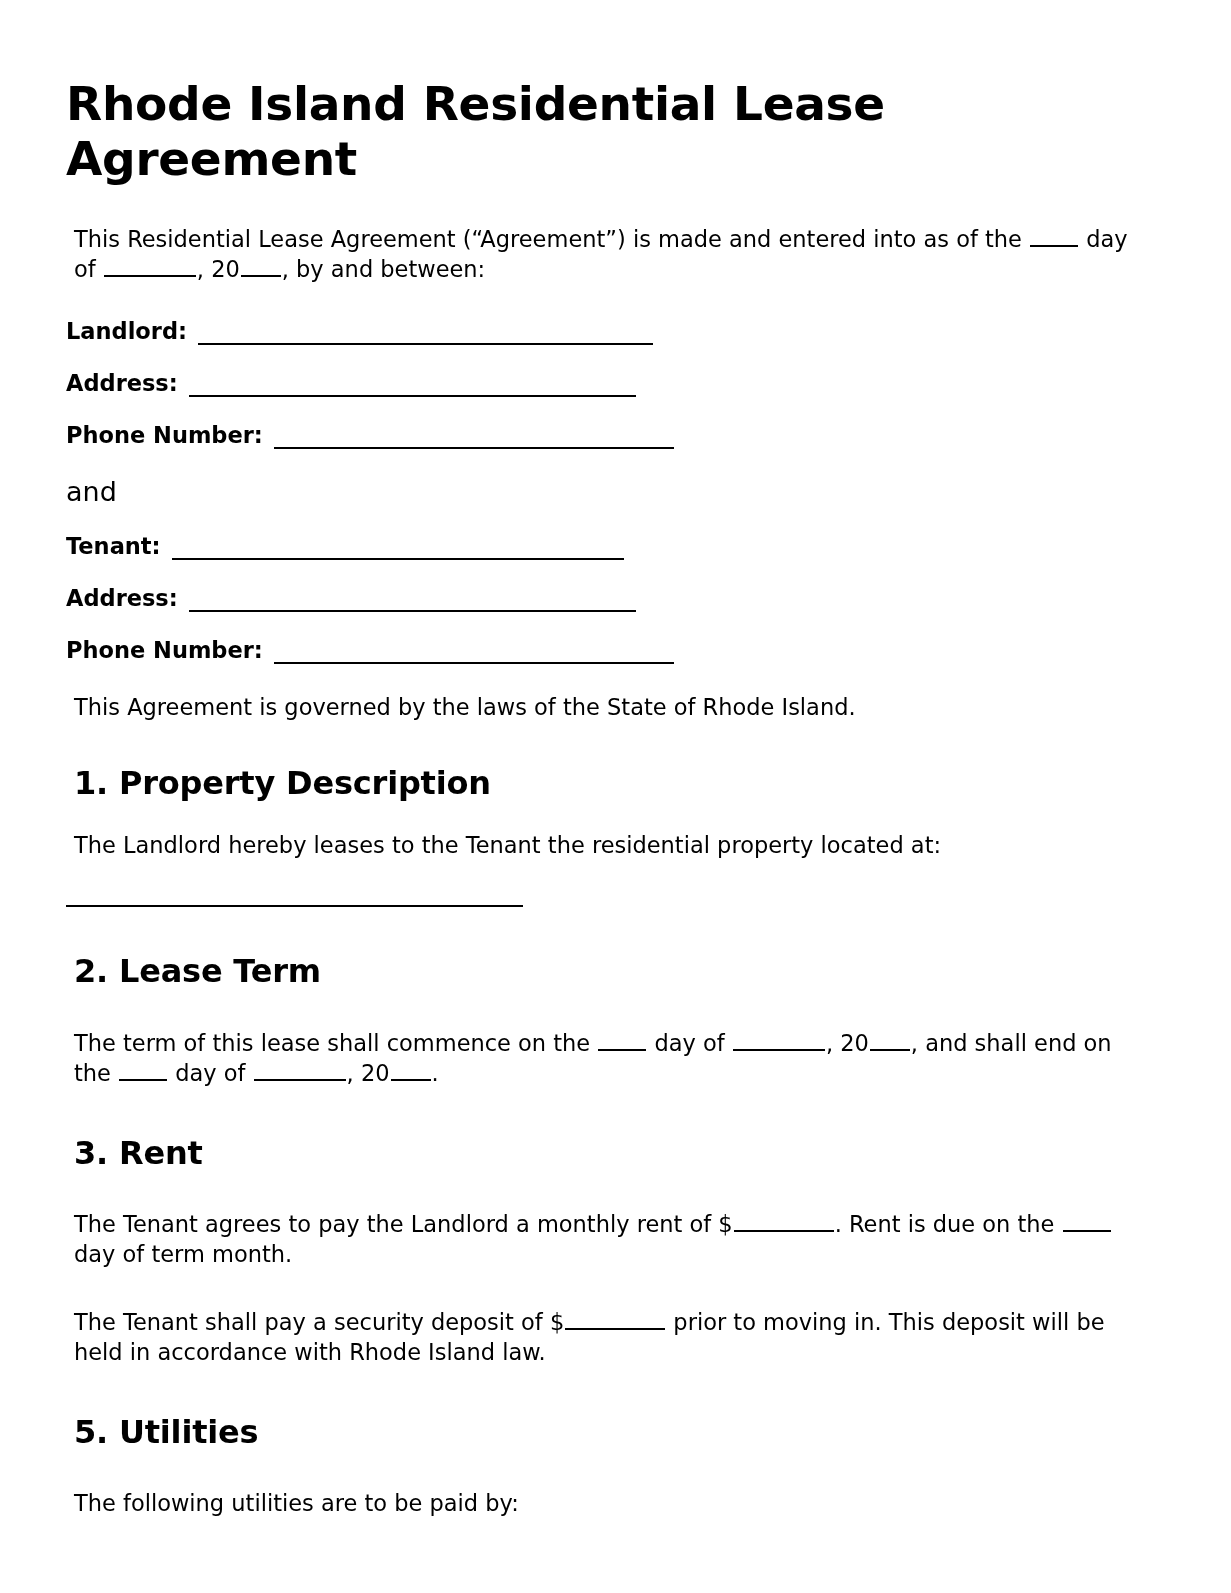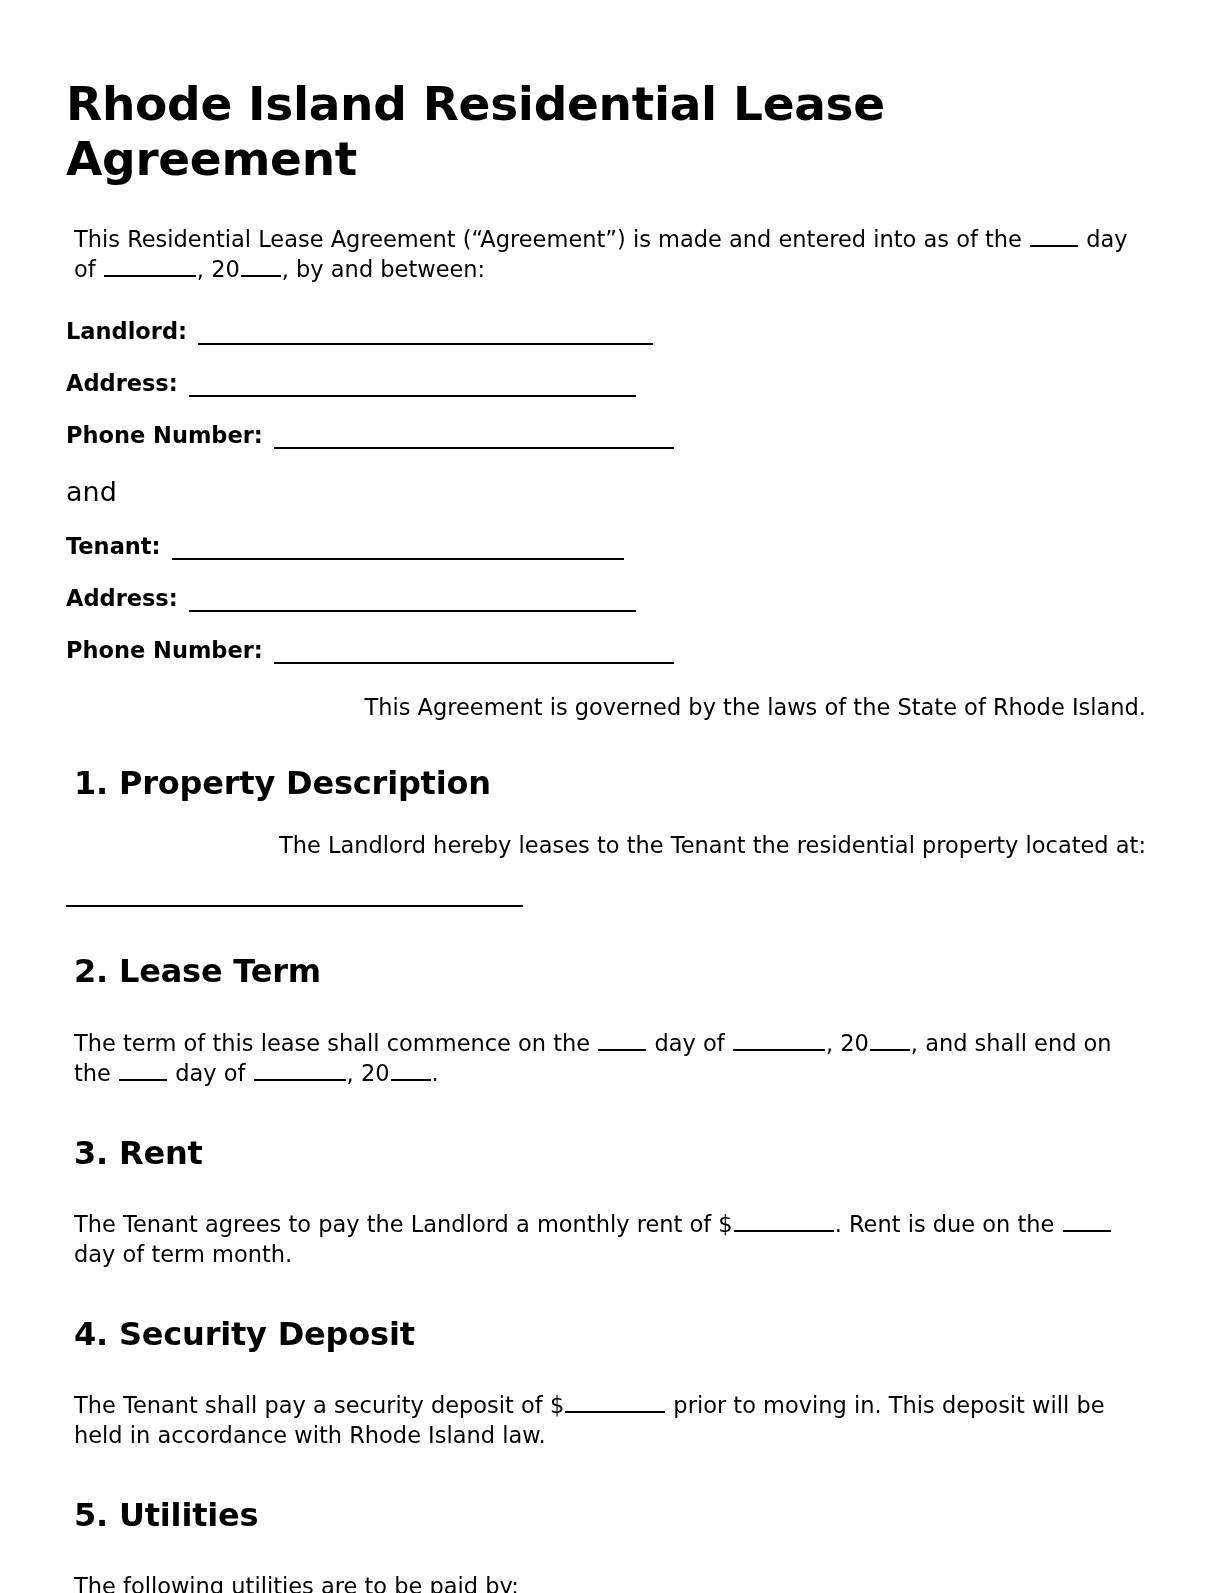--- a/index.html
+++ b/index.html
@@ -37,21 +37,21 @@
 
   
   .para {
     font-size: 22.5px;
     line-height: 1.33;
     margin: 8px;
     padding-top: 30px;
     max-width: 1072px;
     font-weight: normal;
   }
-  .para.tight { padding-top: 21px; text-align: right; }
+  .para.tight { padding-top: 21px; }
 
   
   .field-row {
     display: flex;
     align-items: flex-end;
     padding-top: 25px;
     font-size: 22.5px;
     line-height: 1.2;
   }
   .field-label {
@@ -173,20 +173,19 @@
   <div class="blank-rule-block">
     <span class="blank-rule"></span>
   </div>
 
   <h2 class="section-heading">2. Lease Term</h2>
   <p class="para"><span>The term of this lease shall commence on the </span><span class="blk blk-day"></span><span> day of </span><span class="blk blk-mon"></span><span>, 20</span><span class="blk blk-yr"></span><span>, and shall end on the </span><span class="blk blk-day"></span><span> day of </span><span class="blk blk-mon"></span><span>, 20</span><span class="blk blk-yr"></span><span>.</span></p>
 
   <h2 class="section-heading">3. Rent</h2>
   <p class="para"><span>The Tenant agrees to pay the Landlord a monthly rent of $</span><span class="blk blk-amt"></span><span>. Rent is due on the </span><span class="blk blk-day"></span><span> day of term month.</span></p>
 
-  <h2 class="section-heading">4. Security Deposit</h2>
   <p class="para"><span>The Tenant shall pay a security deposit of $</span><span class="blk blk-amt"></span><span> prior to moving in. This deposit will be held in accordance with Rhode Island law.</span></p>
 
   <h2 class="section-heading">5. Utilities</h2>
   <p class="para">The following utilities are to be paid by:</p>
 
 
 </div>
 
 </body></html>

